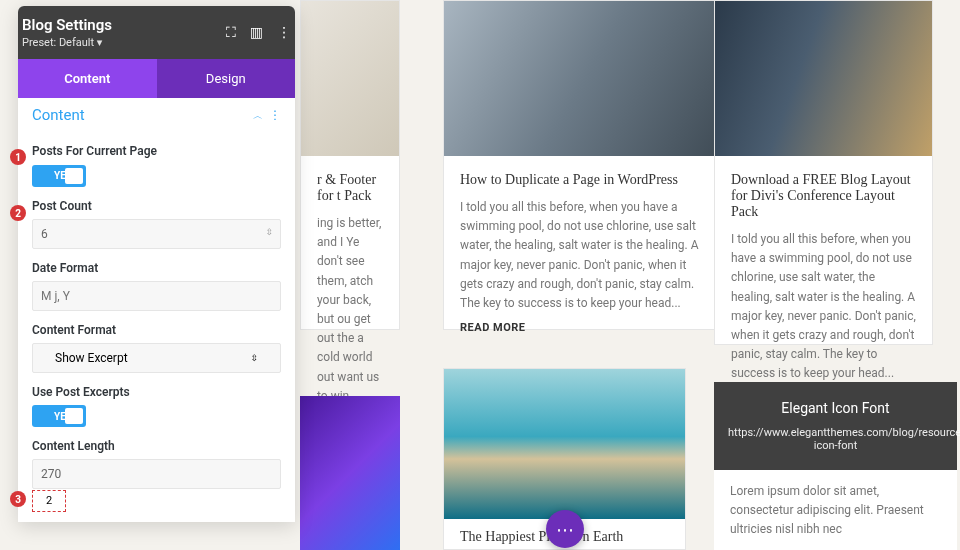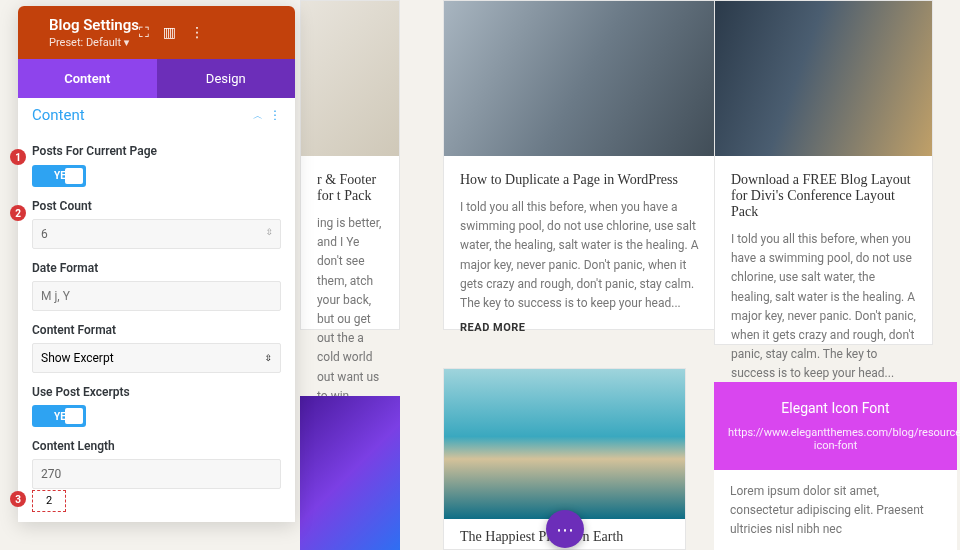--- a/index.html
+++ b/index.html
@@ -1,49 +1,49 @@
 <!DOCTYPE html>
 <html><head>
 <meta charset="utf-8">
 <style>
 *{box-sizing:border-box;margin:0;padding:0;font-family:-apple-system,BlinkMacSystemFont,"Segoe UI",Roboto,sans-serif}
 body{width:960px;height:550px;overflow:hidden;background:#f4f2ed;position:relative}
 .panel{position:absolute;left:18px;top:6px;width:277px;background:#fff;box-shadow:0 4px 20px rgba(0,0,0,.15);border-radius:6px 6px 0 0;z-index:10}
-.panel-header{background:#c2410c;color:#fff;padding:10px 31px;border-radius:6px 6px 0 0;display:flex;align-items:center}
+.panel-header{background:#404040;color:#fff;padding:10px 4px;border-radius:6px 6px 0 0;display:flex;justify-content:space-between;align-items:center}
 .panel-title{font-size:15px;font-weight:600}
 .panel-sub{font-size:11px;opacity:.85;margin-top:2px}
 .panel-icons{display:flex;gap:14px}
 .panel-icons span{font-size:14px;cursor:pointer}
 .tabs{display:flex;background:#6c2eb9}
 .tab{flex:1;padding:12px 0;text-align:center;font-size:13px;color:#fff;cursor:pointer}
 .tab.active{background:#8e44ec;font-weight:600}
 .section{background:#fff}
 .section-head{display:flex;justify-content:space-between;align-items:center;padding:8px 14px;color:#2ea3f2;font-size:15px}
 .section-head-icons{color:#2ea3f2;font-size:12px}
 .fields{padding:0 14px 10px}
 .field-label{font-size:12px;font-weight:600;color:#32373c;margin:12px 0 6px}
 .toggle{display:inline-flex;align-items:center;background:#2ea3f2;border-radius:3px;padding:3px 20px;width:54px;height:22px;position:relative}
 .toggle-yes{color:#fff;font-size:10px;font-weight:700;margin-left:2px}
 .toggle-knob{position:absolute;right:3px;width:18px;height:16px;background:#fff;border-radius:2px}
 .text-input{width:100%;height:30px;border:1px solid #e5e5e5;background:#f7f7f7;padding:0 8px;font-size:12px;color:#666;border-radius:2px}
 .text-input.placeholder{color:#a21caf}
-.select-input{width:100%;height:30px;border:1px solid #e5e5e5;background:#f7f7f7;padding:0 8px;font-size:12px;display:flex;align-items:center;justify-content:space-between;border-radius:2px}
+.select-input{width:100%;height:30px;border:1px solid #e5e5e5;background:#f7f7f7;padding:0 22px;font-size:12px;display:flex;align-items:center;justify-content:space-between;border-radius:2px}
 .small-input{width:34px;height:22px;border:1px dashed #d63638;text-align:center;font-size:11px;background:#fff}
 .marker{position:absolute;width:16px;height:16px;background:#d63638;color:#fff;border-radius:50%;font-size:10px;display:flex;align-items:center;justify-content:center;z-index:11;font-weight:700}
 .m1{left:10px;top:149px}
 .m2{left:10px;top:205px}
 .m3{left:10px;top:491px}
 .cards{position:absolute;left:300px;top:0;right:0;bottom:0}
 .card{position:absolute;background:#fff;border:1px solid #e5e5e5}
 .card-img{width:100%;background:#ccc}
 .card-body{padding:16px}
 .card-title{font-family:Georgia,serif;font-size:14px;font-weight:400;color:#333;margin-bottom:10px}
 .card-text{font-size:12px;color:#777;line-height:1.6;margin-bottom:8px}
 .readmore{font-size:11px;font-weight:700;letter-spacing:.5px;color:#333}
-.blue-card{background:#d946ef;color:#fff}
+.blue-card{background:#404040;color:#fff}
 .blue-card .card-title{color:#fff;text-align:center;font-family:inherit;font-weight:400}
 .blue-card .card-link{font-size:11px;text-align:center;display:block;opacity:.9}
 .fab{position:absolute;width:38px;height:38px;background:#6c2eb9;border-radius:50%;display:flex;align-items:center;justify-content:center;color:#fff;font-size:18px;box-shadow:0 2px 8px rgba(0,0,0,.3);z-index:5}
 .chev{font-size:10px}
 .upd{font-size:9px}
 </style>
 </head>
 <body>
 
 <div class="cards">

